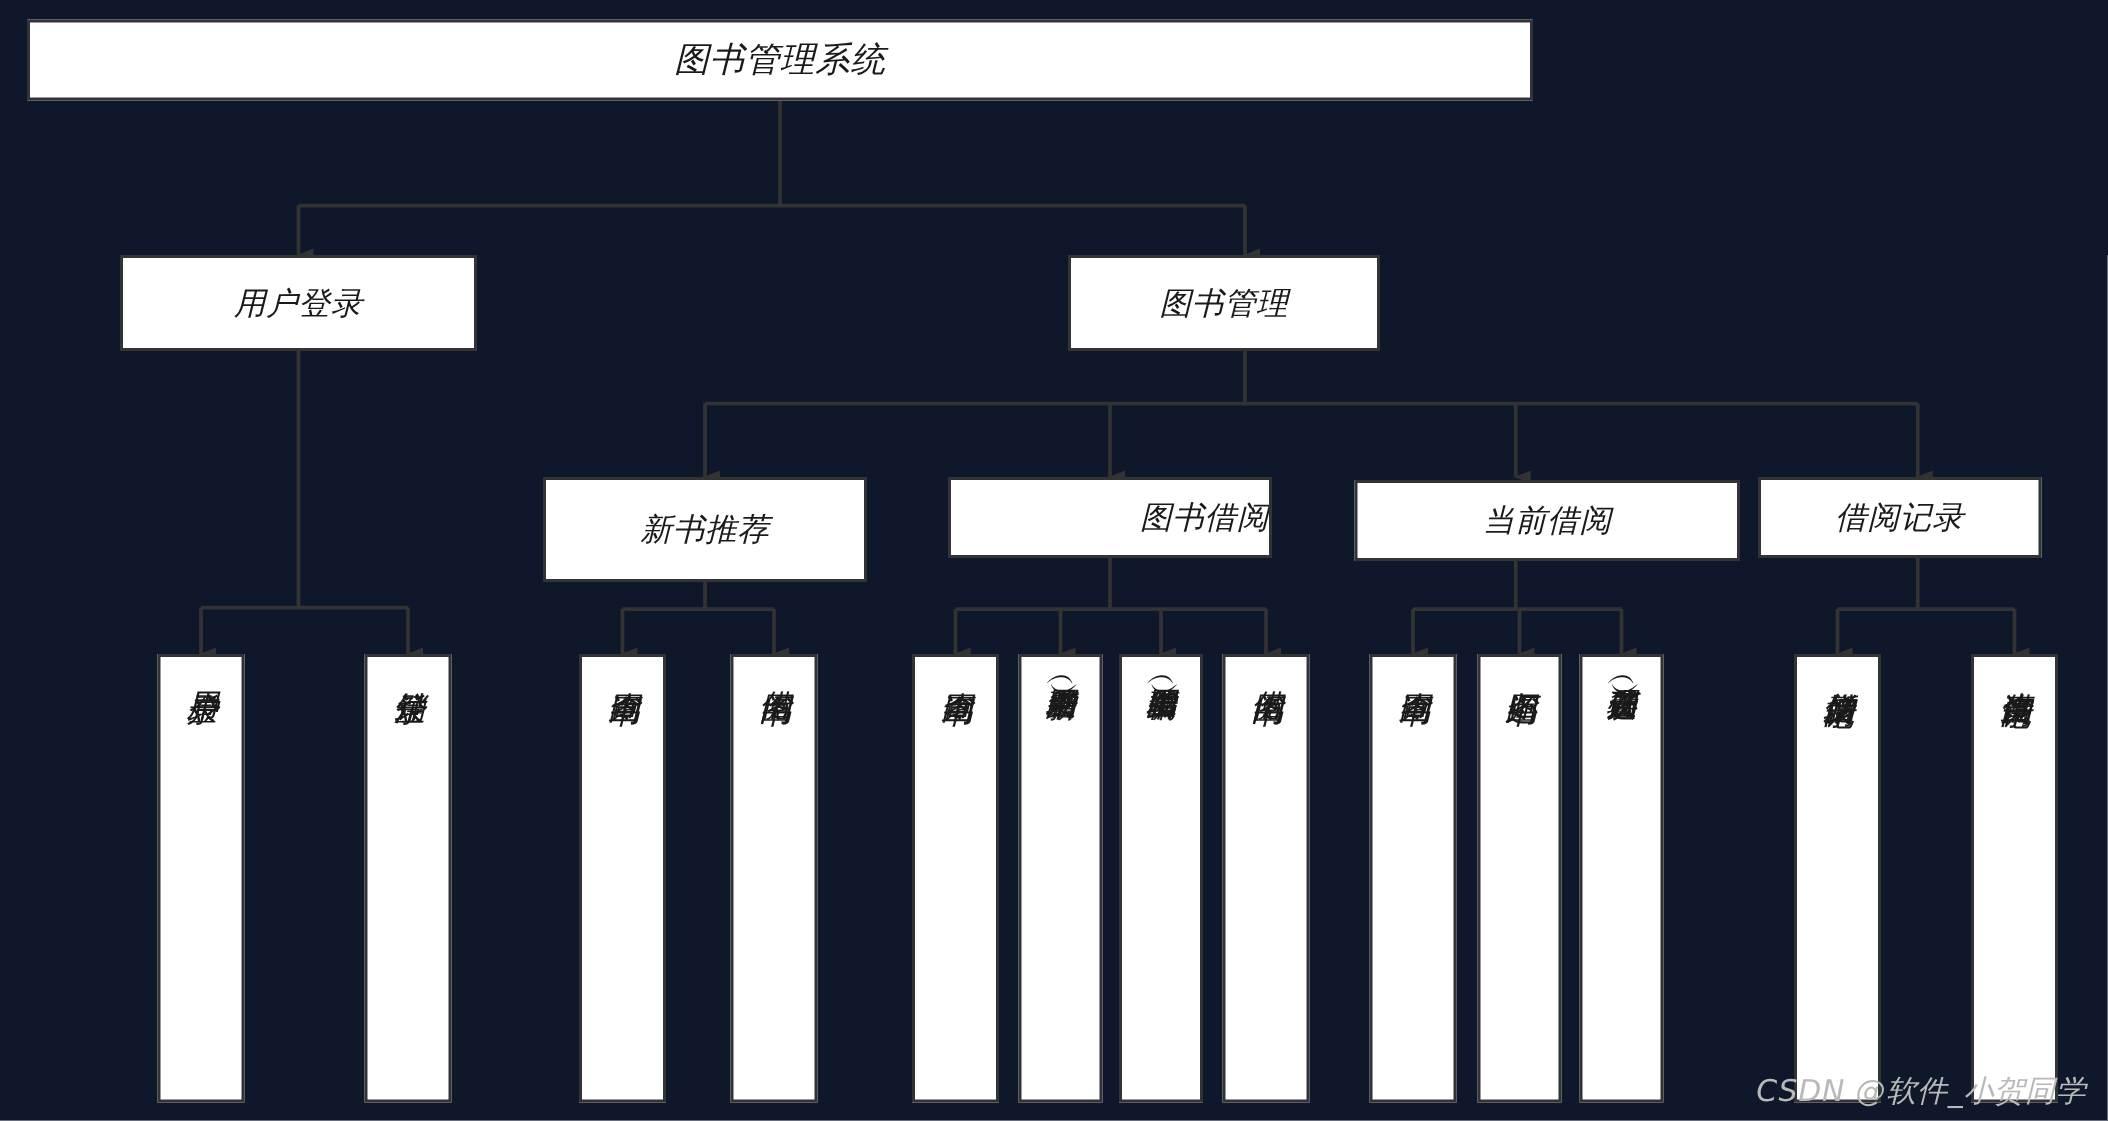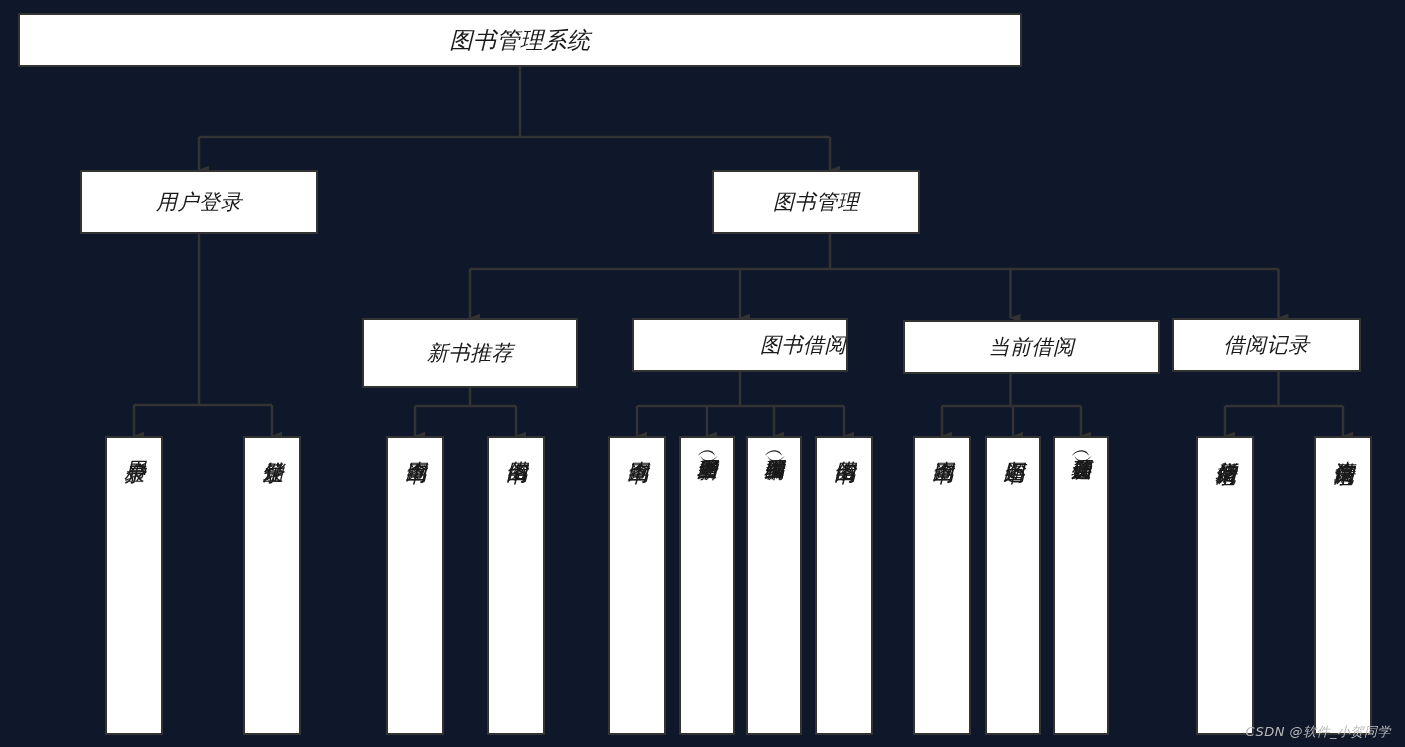--- a/index.html
+++ b/index.html
@@ -72,21 +72,21 @@
   
   .node.vert.tight .node-label {
     font-size: 20px;
     letter-spacing: 0px;
     line-height: 1.05;
   }
   #watermark {
     position: absolute;
     right: 14px;
     bottom: 6px;
-    font-size: 13px;
+    font-size: 20px;
     color: #b9b9b9;
     letter-spacing: 0.5px;
     white-space: nowrap;
     user-select: none;
   }
 </style>
 </head>
 <body>
 
 <div id="canvas">

